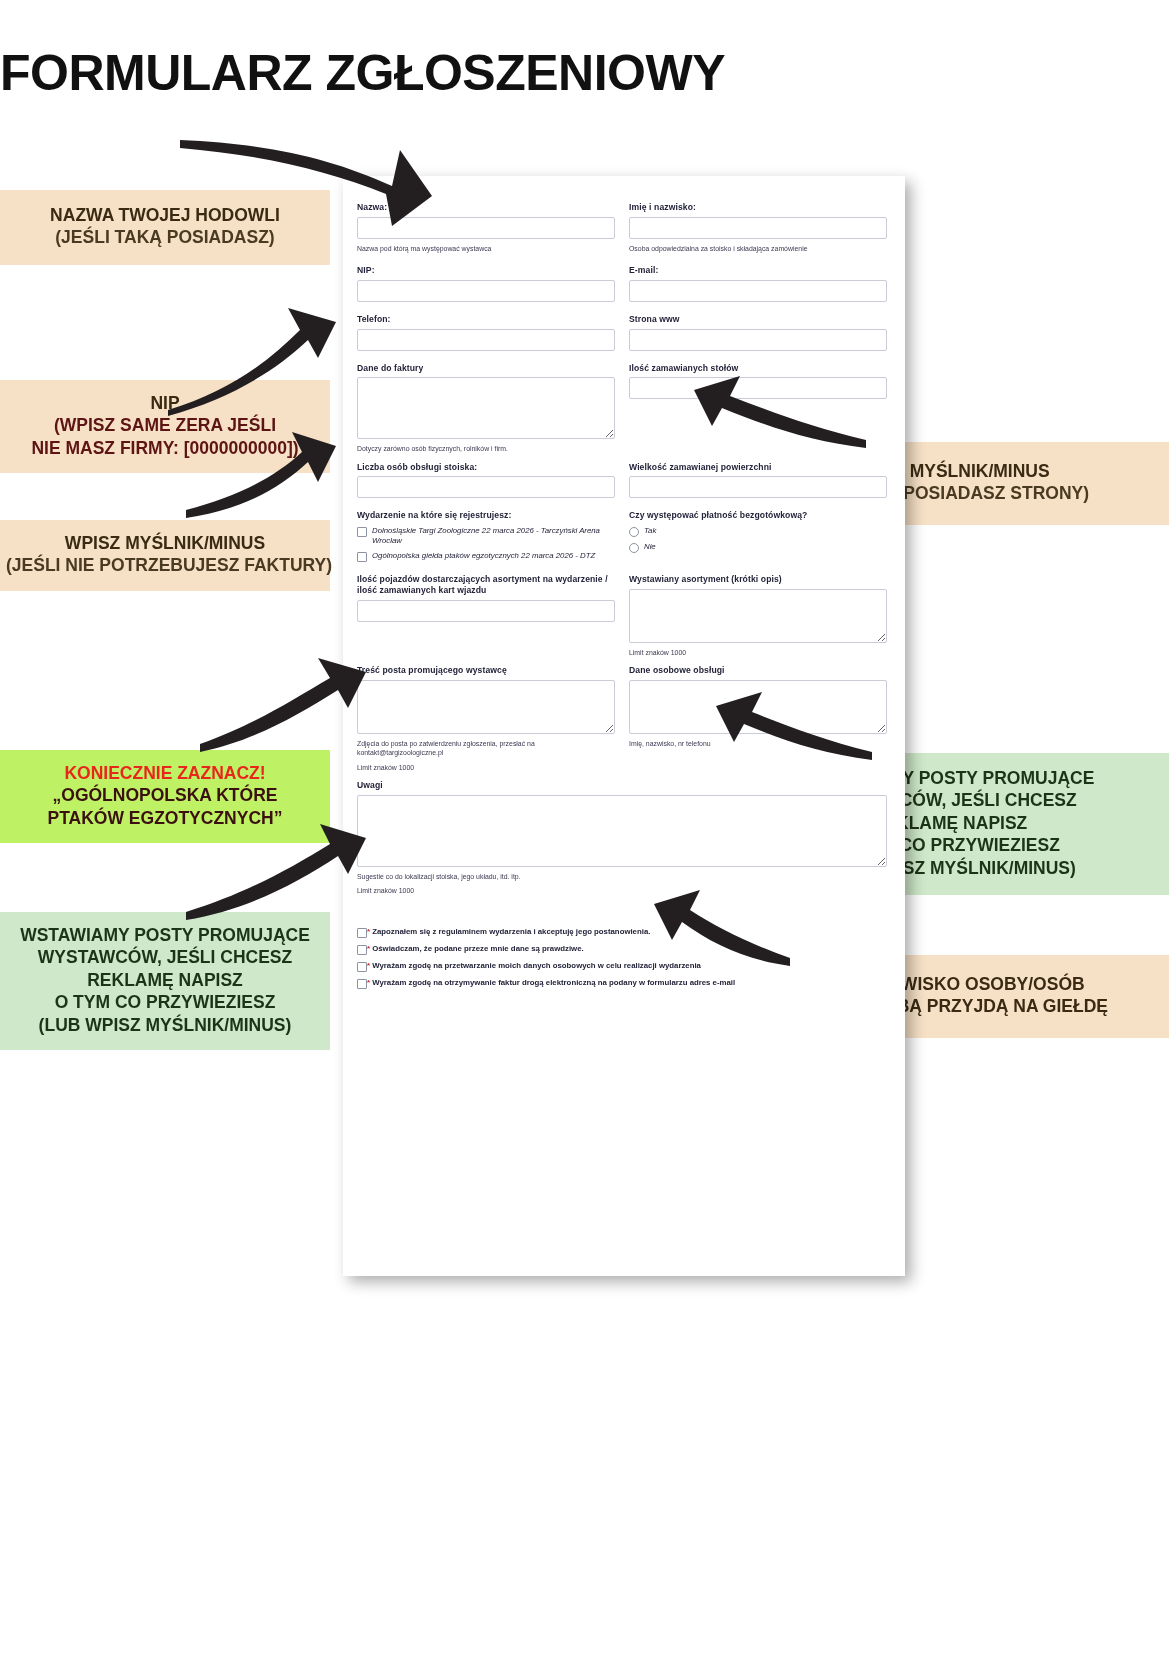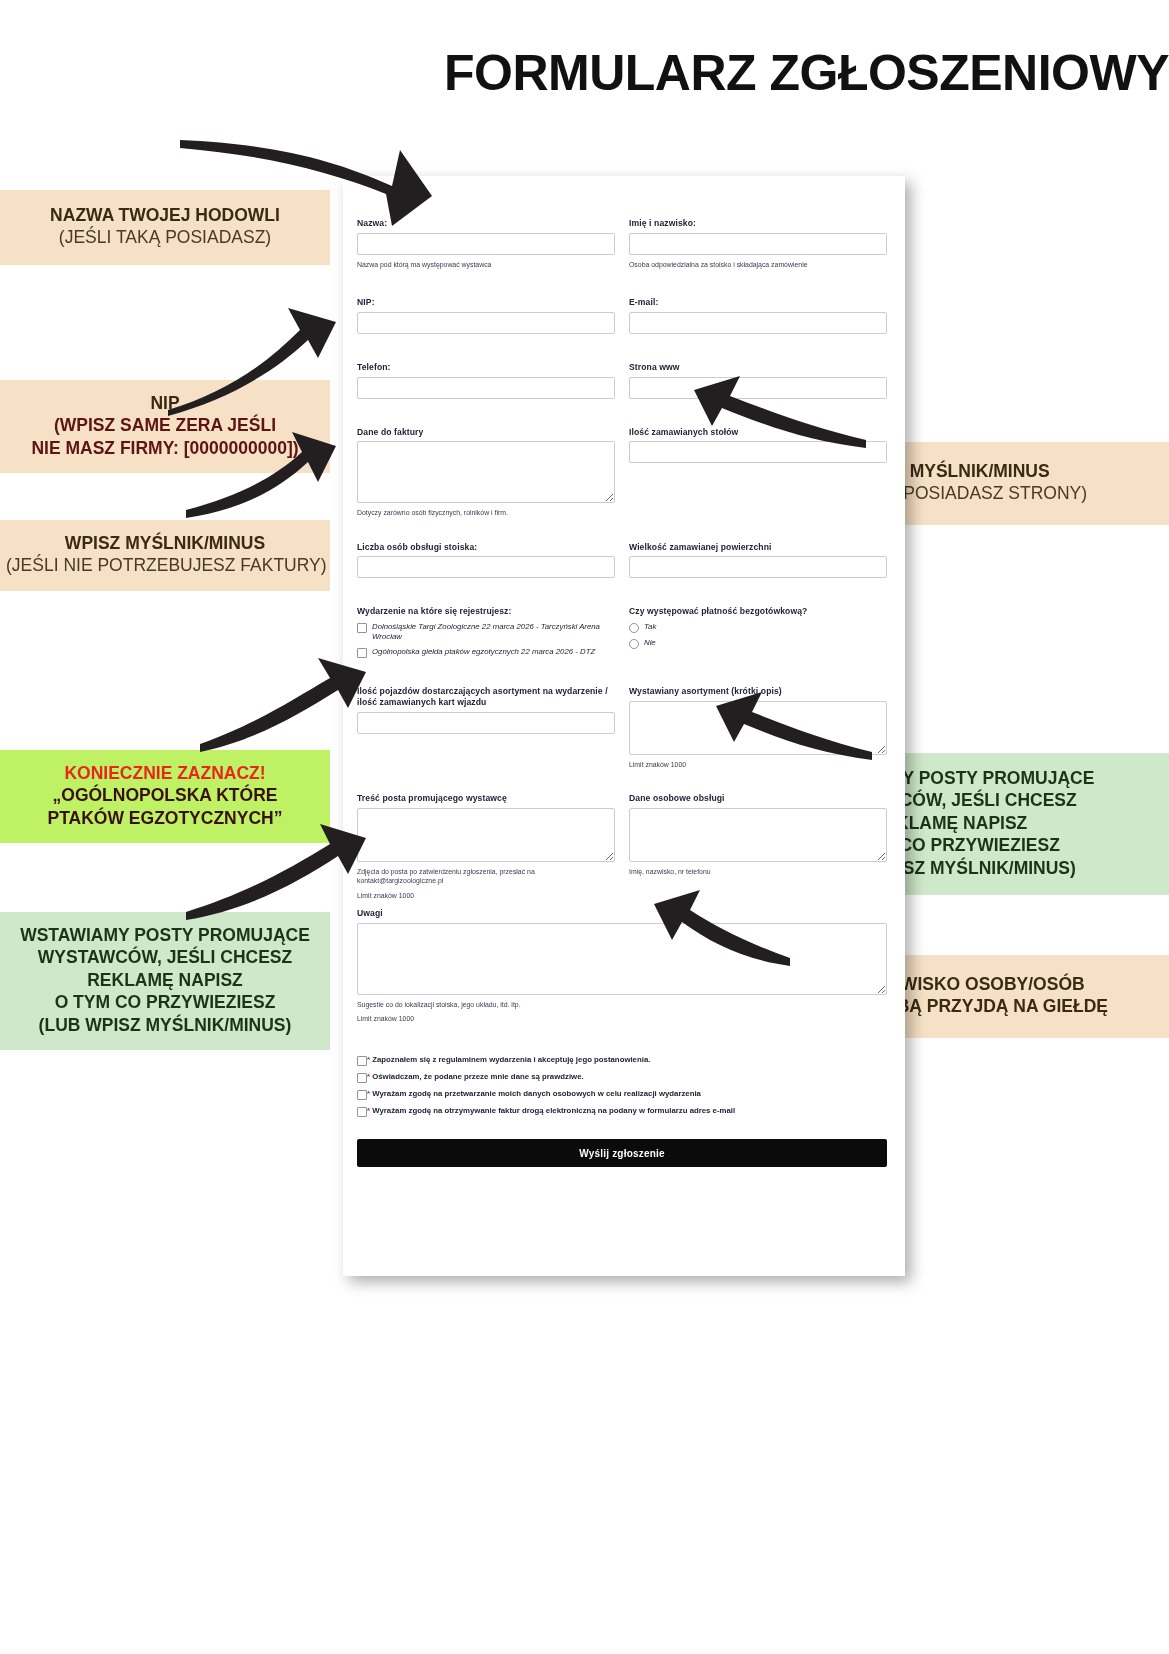--- a/index.html
+++ b/index.html
@@ -14,21 +14,21 @@
     position: relative;
     overflow: hidden;
   }
 
   
   .page-title {
     position: absolute;
     left: 0;
     top: 44px;
     width: 1169px;
-    text-align: right;
+    text-align: left;
     font-size: 50px;
     font-weight: bold;
     letter-spacing: -0.5px;
     color: #111111;
     font-family: "Liberation Sans", sans-serif;
   }
 
   
   .callout {
     position: absolute;
@@ -39,21 +39,21 @@
     z-index: 4;
   }
   .callout .l {
     display: block;
     white-space: nowrap;
   }
   .callout.beige { background: #f6e0c6; color: #3a2a14; }
   .callout.red   { background: #bef264; }
   .callout.green { background: #cfe8c9; color: #1d3317; }
   .sub {
-    font-weight: normal;
+    font-weight: bold;
     color: #4a3a22;
     text-align: center;
   }
   .red .hdr { color: #e8261c; }
   .red .body { color: #3a1010; }
 
   
   #callout-hodowla { left: 0;  top: 190px; width: 330px; padding: 14px 6px 16px; font-size: 17.5px; }
   #callout-nip     { left: 0;  top: 380px; width: 330px; padding: 12px 20px 14px; font-size: 17.5px; }
   #callout-faktura { left: 0;  top: 520px; width: 330px; padding: 12px 6px 14px; font-size: 17.5px; }
@@ -86,21 +86,21 @@
     z-index: 5;
     padding: 26px 18px 0 14px;
     box-sizing: border-box;
     font-size: 8.2px;
     color: #2b2b3b;
   }
   .f-row {
     display: flex;
     gap: 14px;
   }
-  .f-col { width: 50%; margin-top: 16px; }
+  .f-col { width: 50%; }
   .f-label {
     font-size: 8.6px;
     font-weight: bold;
     color: #23233a;
     margin: 0 0 4px 0;
     line-height: 1.25;
     letter-spacing: 0.1px;
   }
   .f-input {
     border: 1px solid #c9ccd6;
@@ -401,21 +401,20 @@
       <span class="consent-text"><span class="req">*</span>
         <span>Wyrażam zgodę na przetwarzanie moich danych osobowych w celu realizacji wydarzenia</span></span>
     </div>
     <div class="consent-row">
       <span class="cb"></span>
       <span class="consent-text"><span class="req">*</span>
         <span>Wyrażam zgodę na otrzymywanie faktur drogą elektroniczną na podany w formularzu adres e-mail</span></span>
     </div>
   </div>
 
-  <button class="submit-btn">Wyślij zgłoszenie</button>
 </div>
 
 <svg id="arrow-layer" viewBox="0 0 1169 1654">
   <g fill="#231f20">
 
     <path d="M180,140 C270,144 330,158 392,186 L400,150 L432,196 L392,226 L386,194 C326,170 262,155 180,148 Z"></path>
 
     <path d="M168,410 C228,392 268,362 300,330 L288,308 L336,322 L318,358 L308,340 C272,374 226,400 168,416 Z"></path>
 
     <path d="M186,510 C240,496 276,476 302,452 L292,432 L336,446 L318,482 L308,462 C278,490 240,510 186,518 Z"></path>

